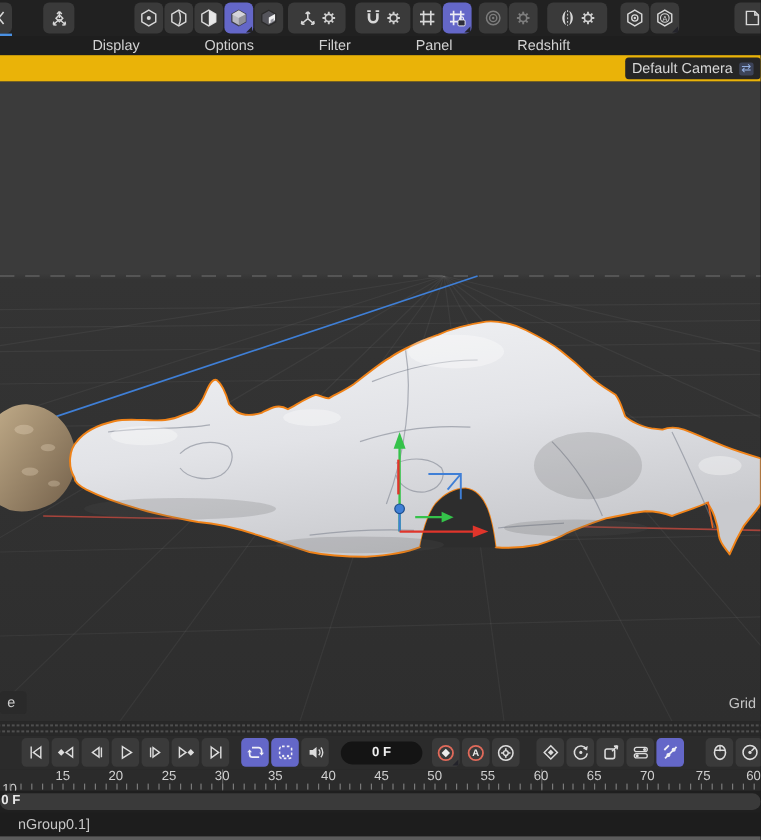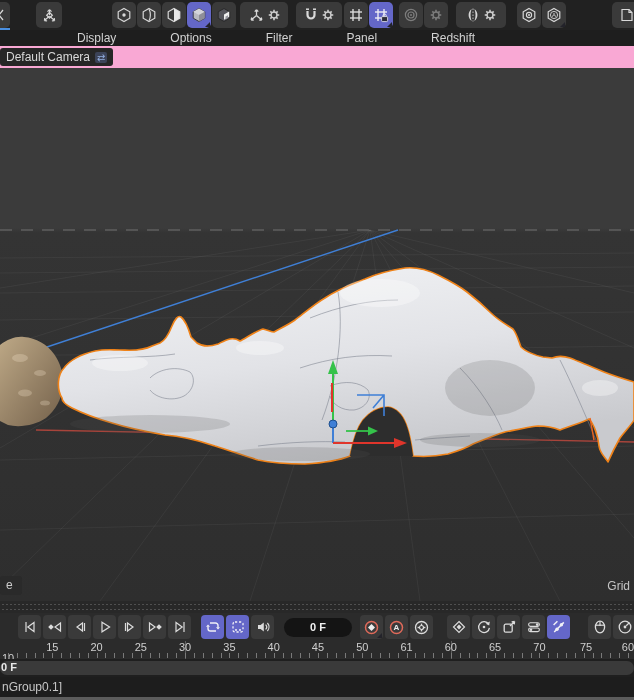--- a/index.html
+++ b/index.html
@@ -17,22 +17,22 @@
   .corner{position:absolute;right:1px;bottom:1px;width:0;height:0;
     border-left:5px solid transparent;border-bottom:5px solid #23232a;}
   .blue-underline{position:absolute;left:0;top:28px;width:10px;height:3px;background:#4a90e2;}
 
   
   .menubar{position:absolute;left:0;top:30px;width:634px;height:16px;background:#1e1e1e;
     display:flex;align-items:center;padding-left:45px;gap:22px;font-size:12px;color:#d2d2d2;}
   .menubar span{cursor:default;margin-left:32px;}
 
   
-  .vp-header{position:absolute;left:0;top:46px;width:634px;height:22px;background:#f9a8d4;
-    display:flex;align-items:center;justify-content:flex-start;}
+  .vp-header{position:absolute;left:0;top:46px;width:634px;height:22px;background:#eab308;
+    display:flex;align-items:center;justify-content:flex-end;}
   .cam-label{background:#262626;border-radius:3px;padding:2px 6px;font-size:12px;color:#d8d8d8;
     display:flex;align-items:center;gap:5px;}
   .cam-swap{display:inline-block;background:#3c4358;color:#93aee0;border-radius:2px;
     font-size:10px;line-height:11px;padding:0 2px;}
   .viewport{position:absolute;left:0;top:68px;width:634px;height:533px;
     background:linear-gradient(#3b3b3b 0 160px,#343434 165px,#2e2e2e 100%);}
   .view-label{position:absolute;left:0;bottom:6px;background:#2a2a2a;border-radius:3px;
     color:#cccccc;font-size:12px;padding:2px 9px 3px 6px;max-width:30px;overflow:hidden;white-space:nowrap;}
   .grid-label{position:absolute;right:-8px;bottom:8px;color:#c4c4c4;font-size:12px;white-space:nowrap;}
 
@@ -51,21 +51,21 @@
   
   .ruler{position:absolute;left:0;top:641px;width:634px;height:18px;background:#2b2b2b;overflow:hidden;}
   .ruler .num{position:absolute;top:0;font-size:11px;color:#cfcfcf;transform:translateX(-50%);}
   .ruler .tick{position:absolute;top:12px;width:1px;height:5px;background:#7a7a7a;}
   .ruler .sep{position:absolute;top:0;width:1px;height:18px;background:#5f5f5f;}
   .rangebar{position:absolute;left:0;top:659px;width:634px;height:18px;background:#1f1f1f;}
   .rangebar .bar{position:absolute;left:0;top:2px;width:634px;height:14px;background:#3a3a3a;border-radius:7px;}
   .rangebar .start{position:absolute;left:1px;top:2px;font-size:11px;font-weight:bold;color:#e8e8e8;}
   .rangebar .end{position:absolute;right:5px;top:18px;font-size:11px;color:#e0e0e0;}
   .statusbar{position:absolute;left:0;top:677px;width:634px;height:20px;background:#1d1d1d;
-    display:flex;align-items:center;font-size:12px;color:#c6c6c6;padding-left:2px;}
+    display:flex;align-items:center;font-size:12px;color:#c6c6c6;padding-left:15px;}
   .resize-strip{position:absolute;left:0;top:697px;width:634px;height:3px;background:#5c5c5c;}
 </style>
 </head>
 <body>
 
 <div class="window">
 
   <div class="toolbar">
     <div class="tbtn" style="left:-16px;width:26px;">
       <svg width="16" height="16" viewBox="0 0 16 16">
@@ -536,21 +536,21 @@
       <div class="sep" style="left: 450.85px;"></div>
       <span class="num" style="left: 8px; margin-top: 11px;">10</span>
       <span class="num" style="left: 52.285px;">15</span>
       <span class="num" style="left: 96.57px;">20</span>
       <span class="num" style="left: 140.855px;">25</span>
       <span class="num" style="left: 185.14px;">30</span>
       <span class="num" style="left: 229.425px;">35</span>
       <span class="num" style="left: 273.71px;">40</span>
       <span class="num" style="left: 317.995px;">45</span>
       <span class="num" style="left: 362.28px;">50</span>
-      <span class="num" style="left: 406.565px;">61</span>
+      <span class="num" style="left: 406.565px;">55</span>
       <span class="num" style="left: 450.85px;">60</span>
       <span class="num" style="left: 495.135px;">65</span>
       <span class="num" style="left: 539.42px;">70</span>
       <span class="num" style="left: 586px;">75</span>
       <span class="num" style="left: 627.99px;">60</span>
       <div class="tick" style="left: -0.857px;"></div>
       <div class="tick" style="left: 8px;"></div>
       <div class="tick" style="left: 16.857px;"></div>
       <div class="tick" style="left: 25.714px;"></div>
       <div class="tick" style="left: 34.571px;"></div>

